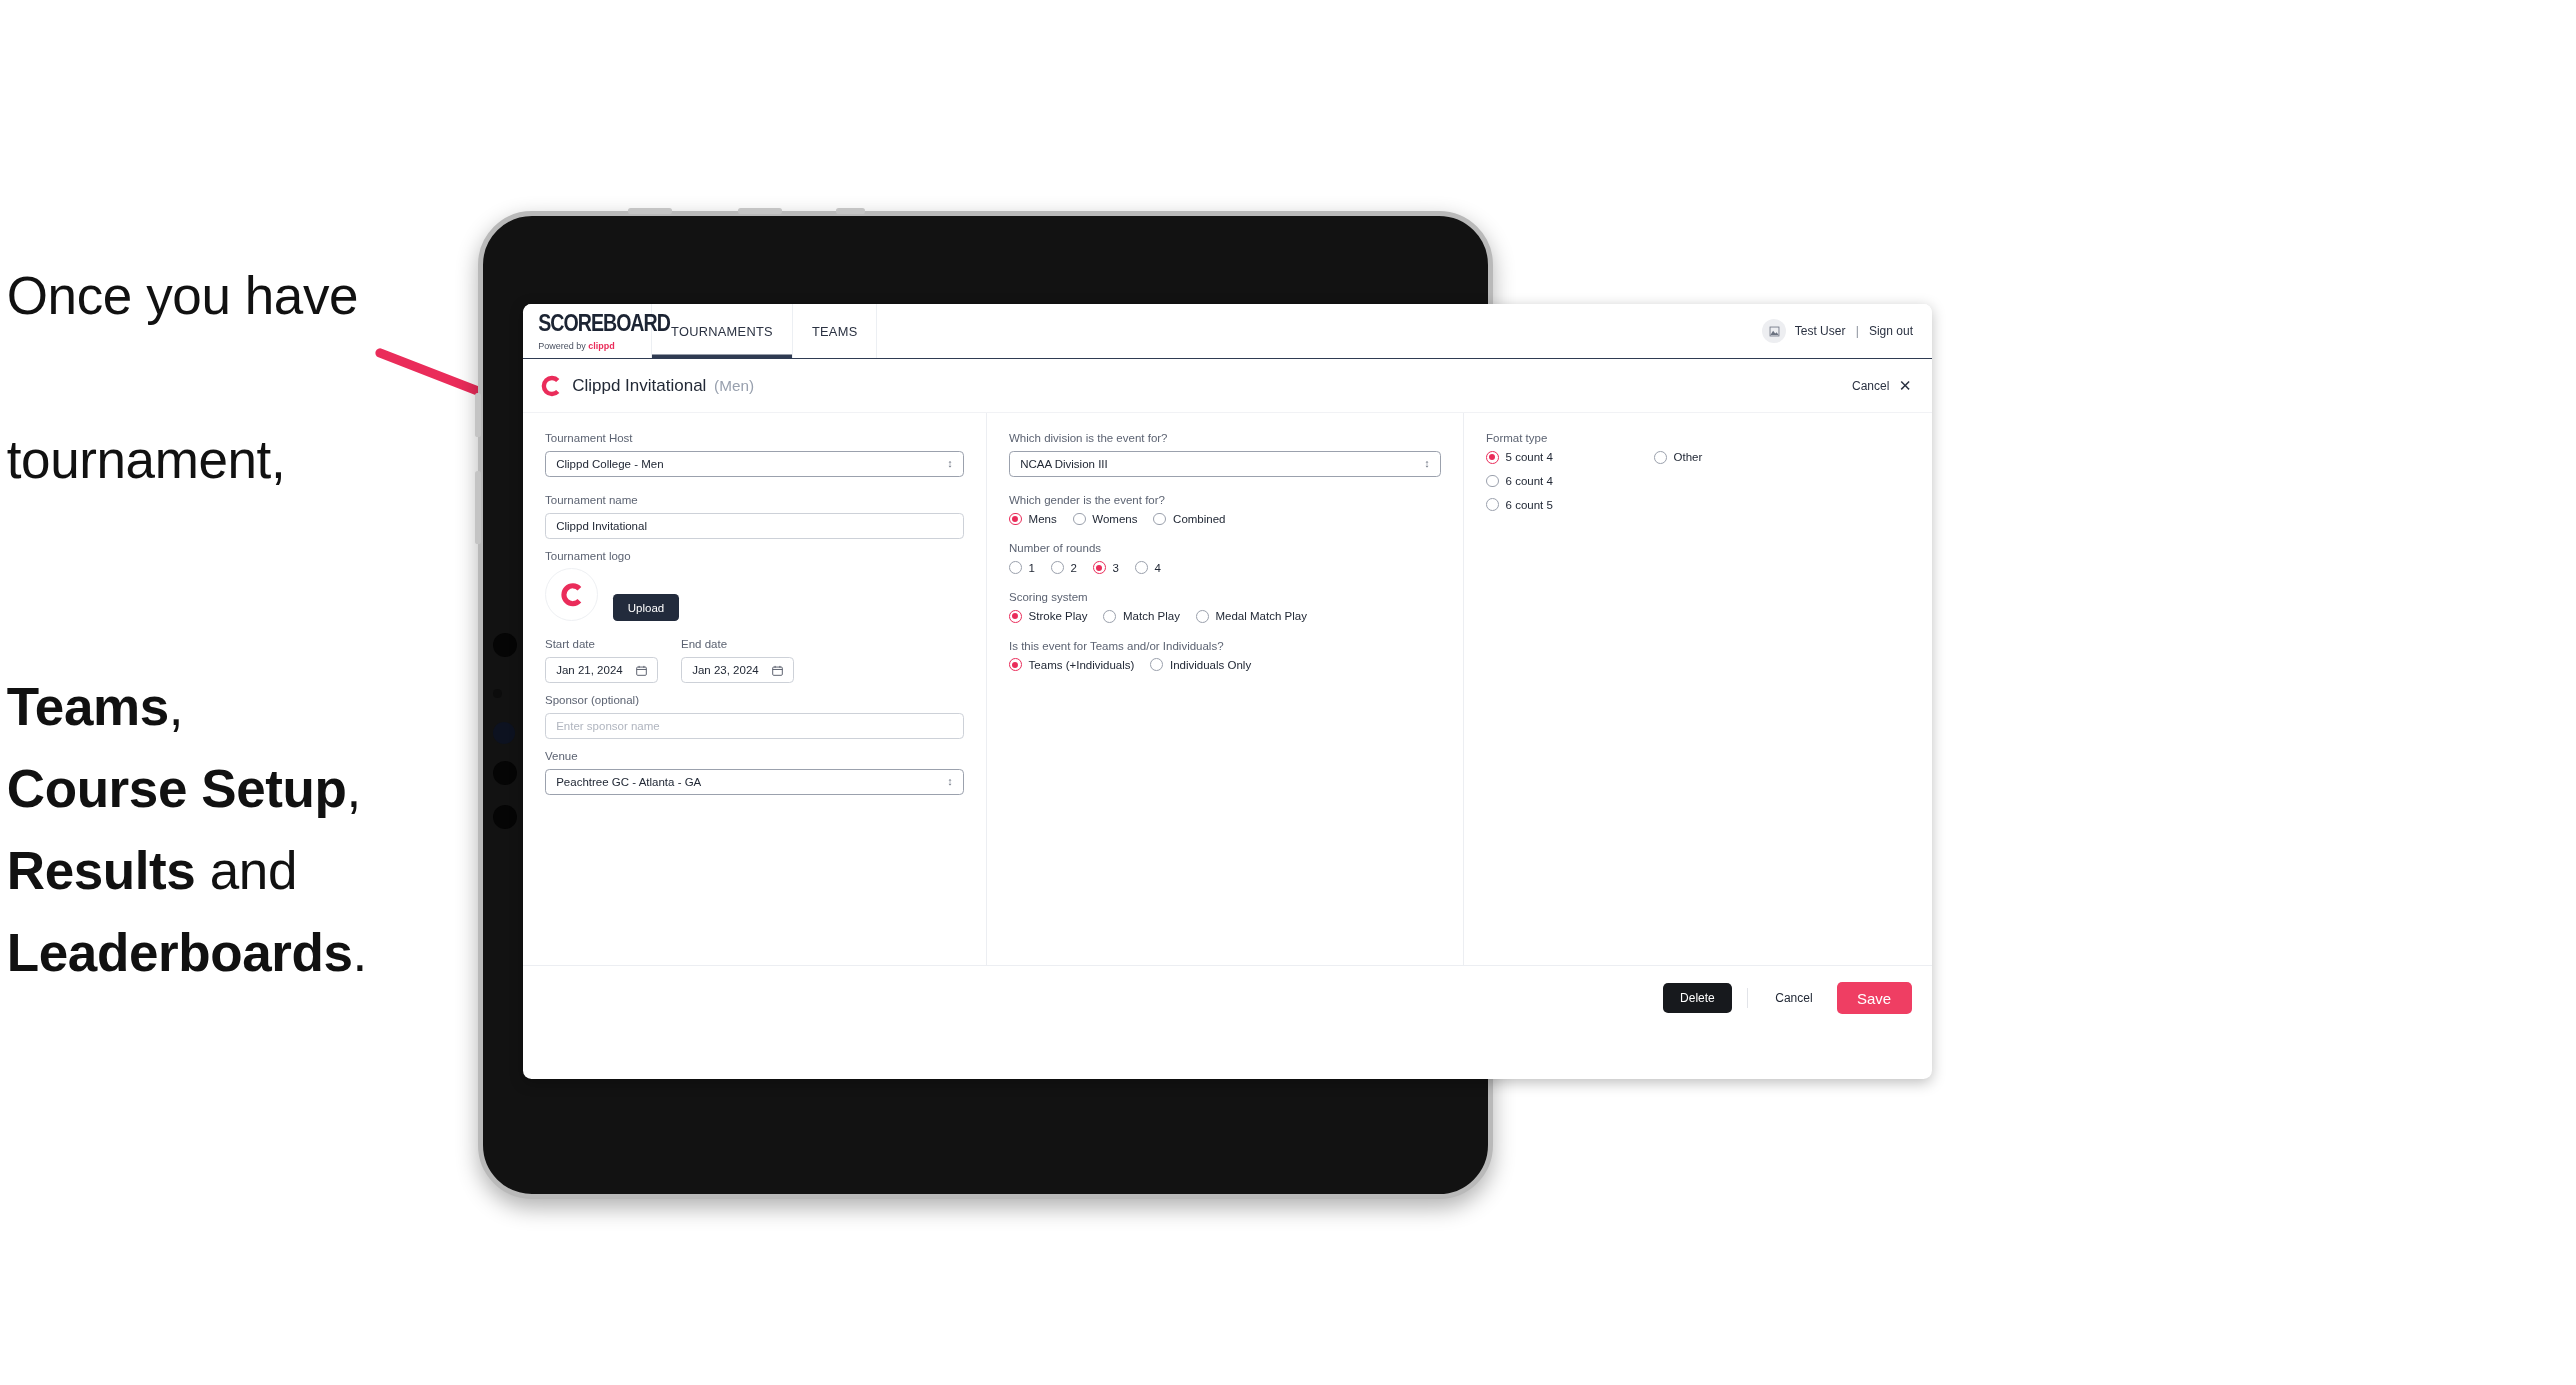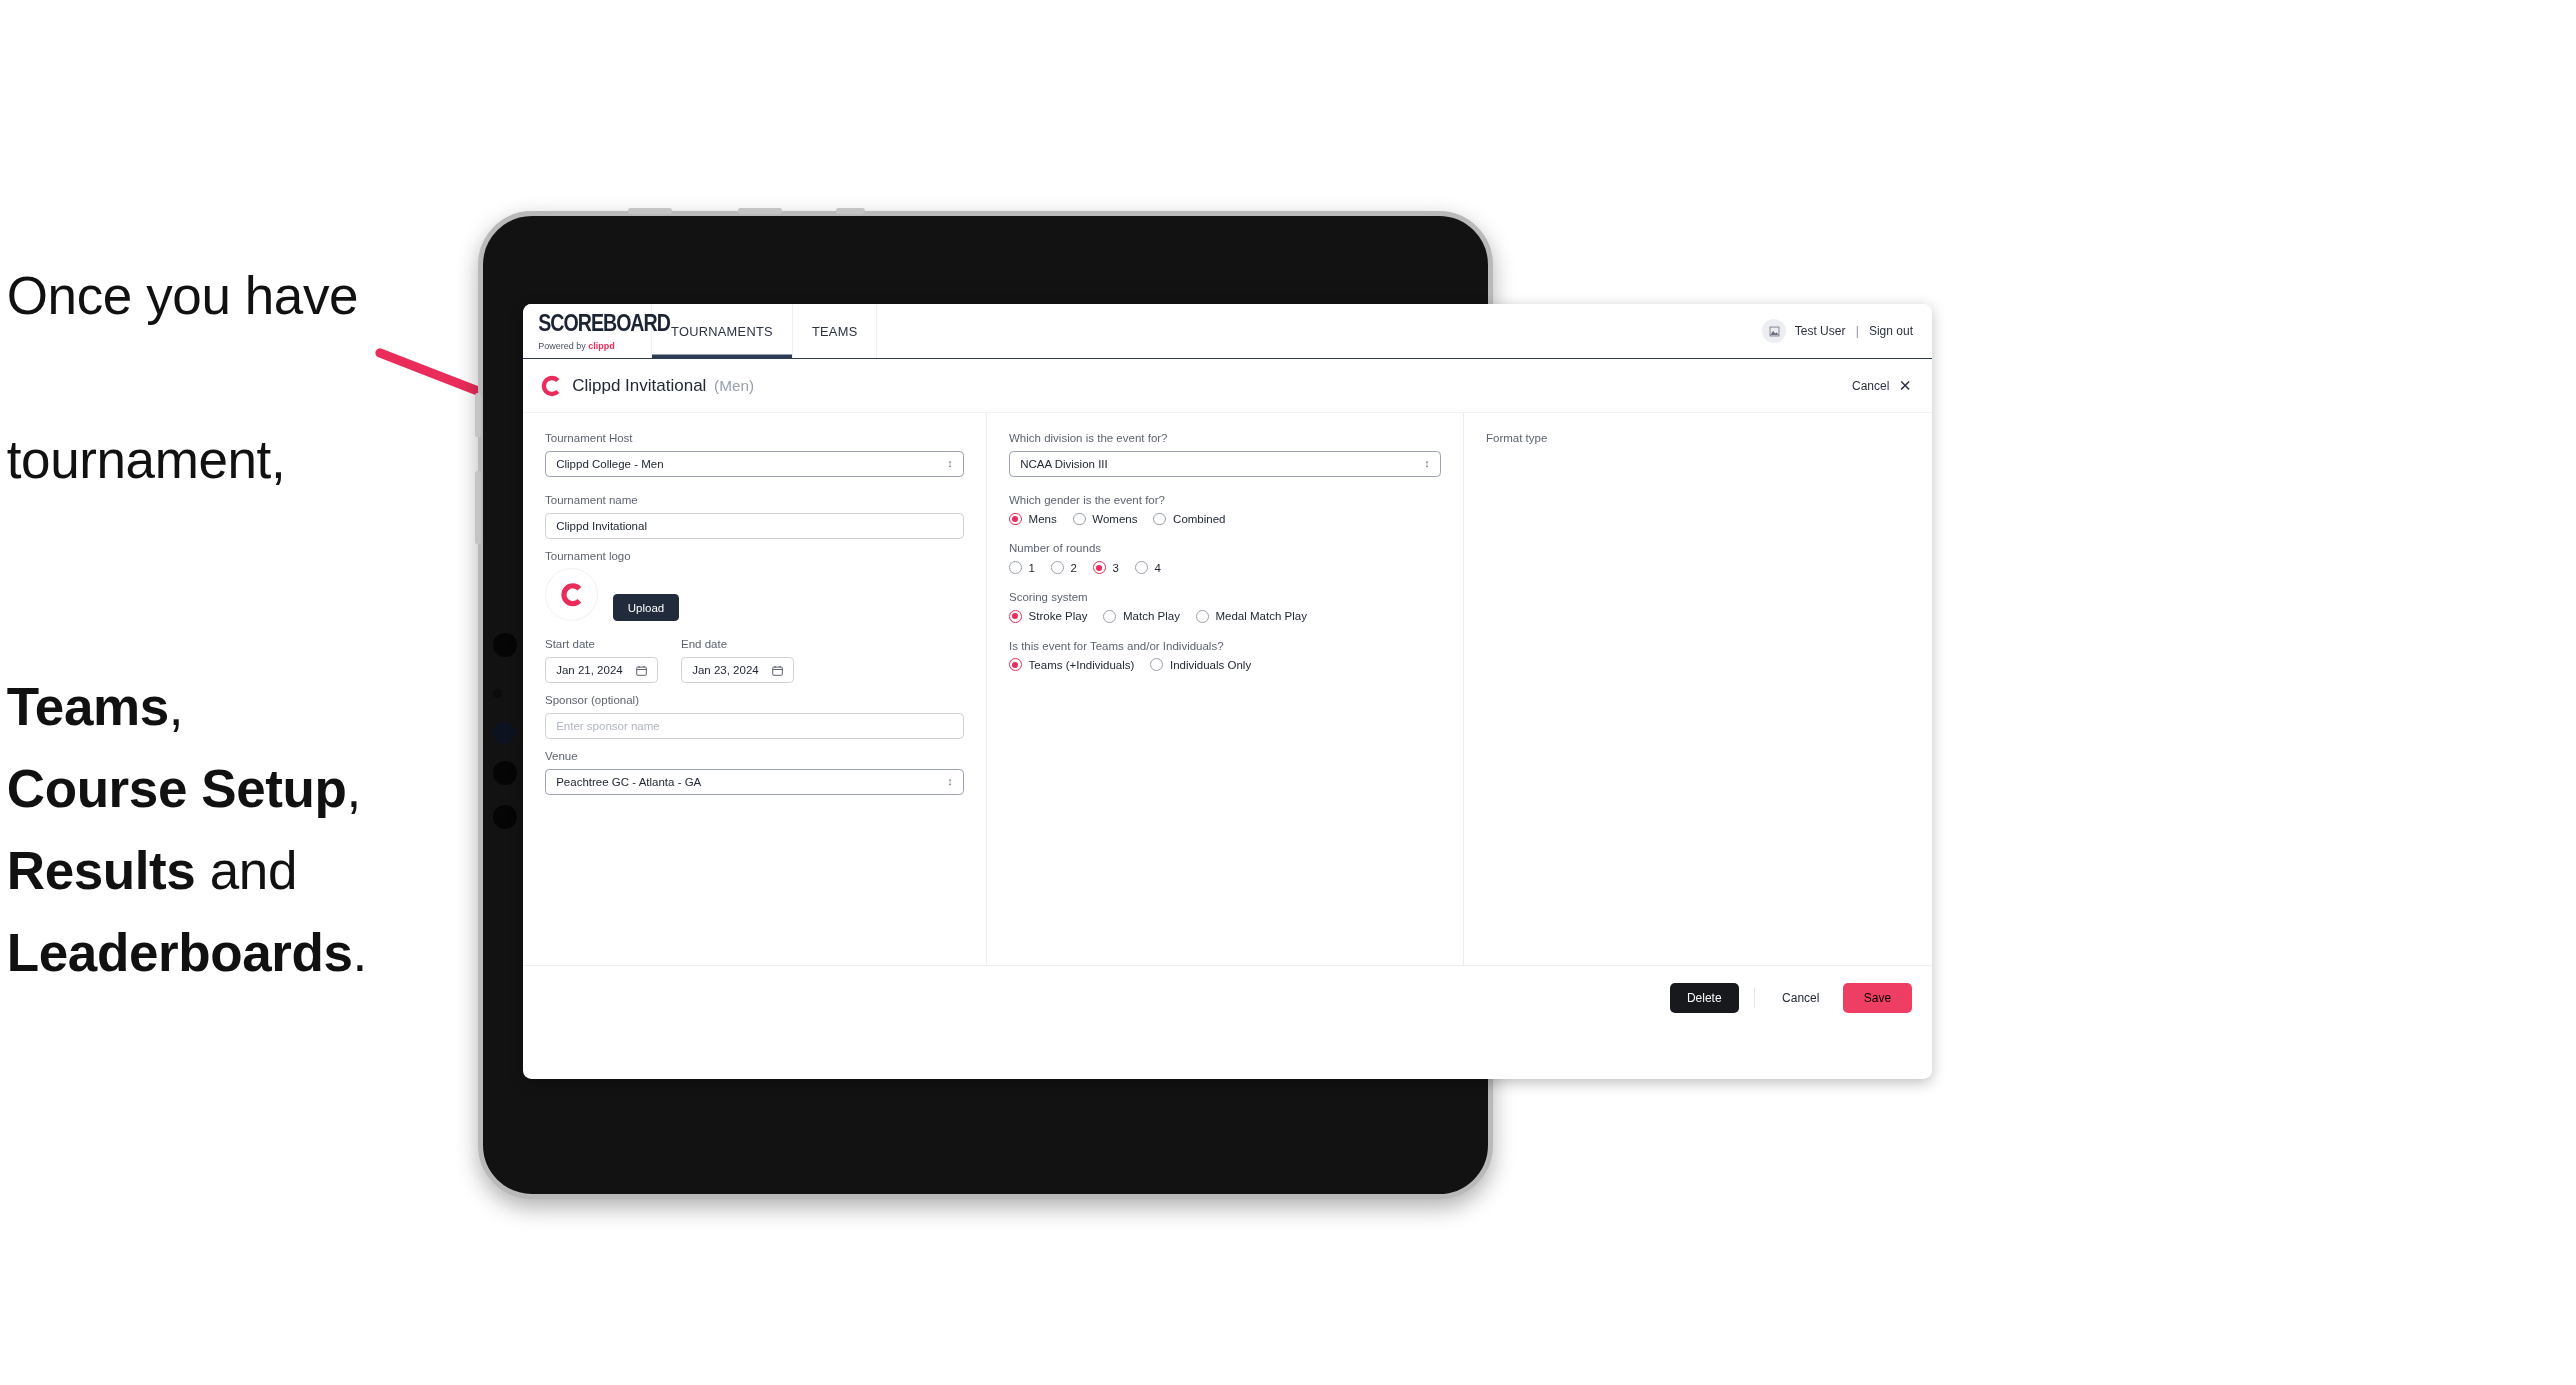--- a/index.html
+++ b/index.html
@@ -125,21 +125,21 @@
   .fmt-wrap{display:flex;}
   .fmt-list .radio-opt{margin-bottom:11px;}
   #fmt-col2{margin-left:85px;}
 
   
   #footer{height:auto;flex:1;border-top:0.9px solid #eceef2;background:#fff;
     display:flex;align-items:center;justify-content:flex-end;padding:0 20.4px;gap:0;height:65px;box-sizing:border-box;}
   #delete-btn{background:#17191d;color:#fff;font-size:12px;border-radius:5.1px;padding:7.7px 17px;cursor:pointer;}
   #foot-div{width:0.9px;height:20.4px;background:#e2e4e9;margin:0 15.3px;}
   #cancel-btn{font-size:12px;color:#222936;padding:7.7px 12px;cursor:pointer;}
-  #save-btn{background:#ef3e63;color:#000000;font-size:12px;border-radius:5.1px;padding:7.7px 20.4px;margin-left:12px;cursor:pointer;}
+  #save-btn{background:#ef3e63;color:#ffffff;font-size:15px;border-radius:5.1px;padding:7.7px 20.4px;margin-left:12px;cursor:pointer;}
 </style>
 </head>
 <body>
 
 <div id="annotation">
   <span>Once you have</span><br>
   <br>
   <span>tournament,</span><br>
   <br>
   <br>
@@ -349,20 +349,42 @@
         </div>
         <div class="radio-opt">
           <span class="rb"></span>
           <span class="rb-label">Individuals Only</span>
         </div>
       </div>
     </div>
 
     <div class="col" id="col-right">
       <div class="field-label">Format type</div>
+      <div class="fmt-wrap">
+        <div class="fmt-list">
+          <div class="radio-opt">
+            <span class="rb on"></span>
+            <span class="rb-label">5 count 4</span>
+          </div>
+          <div class="radio-opt">
+            <span class="rb"></span>
+            <span class="rb-label">6 count 4</span>
+          </div>
+          <div class="radio-opt">
+            <span class="rb"></span>
+            <span class="rb-label">6 count 5</span>
+          </div>
+        </div>
+        <div class="fmt-list" id="fmt-col2">
+          <div class="radio-opt">
+            <span class="rb"></span>
+            <span class="rb-label">Other</span>
+          </div>
+        </div>
+      </div>
     </div>
   </div>
 
   <div id="footer">
     <div id="delete-btn">Delete</div>
     <div id="foot-div"></div>
     <div id="cancel-btn">Cancel</div>
     <div id="save-btn">Save</div>
   </div>
 

